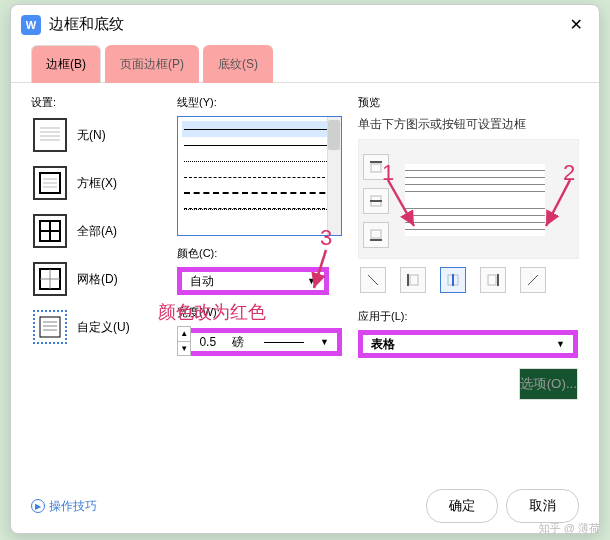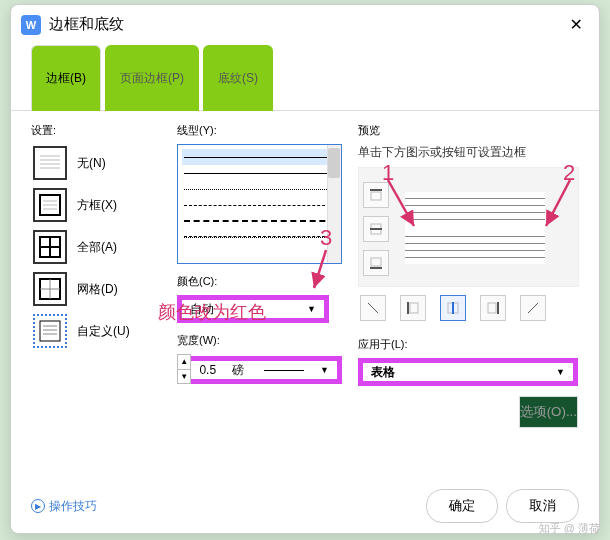--- a/index.html
+++ b/index.html
@@ -3,28 +3,28 @@
   <meta charset="utf-8">
   <style>
     * { box-sizing: border-box; margin: 0; padding: 0; }
     body { font-family: "Microsoft YaHei", sans-serif; font-size: 12px; background: #d4e8d4; width: 610px; height: 540px; overflow: hidden; position: relative; }
     .dialog { position: absolute; left: 10px; top: 4px; width: 590px; height: 530px; background: #fff; border: 1px solid #ccc; border-radius: 8px; box-shadow: 0 4px 16px rgba(0,0,0,.15); }
     .titlebar { display: flex; align-items: center; padding: 8px 10px; }
     .app-icon { width: 20px; height: 20px; background: #4a8ef5; border-radius: 4px; color: #fff; display: flex; align-items: center; justify-content: center; font-weight: bold; font-size: 11px; margin-right: 8px; }
     .title { flex: 1; font-size: 15px; }
     .close { font-size: 16px; cursor: pointer; padding: 2px 6px; }
     .tabs { display: flex; padding: 0 20px; border-bottom: 1px solid #ddd; gap: 4px; }
-    .tab { padding: 24px 14px; border: 1px solid transparent; border-bottom: none; border-radius: 6px 6px 0 0; cursor: pointer; position: relative; top: 1px; background: #84cc16; color: #555; }
+    .tab { padding: 10px 14px; border: 1px solid transparent; border-bottom: none; border-radius: 6px 6px 0 0; cursor: pointer; position: relative; top: 1px; background: #fca5a5; color: #555; }
     .tab.active { border-color: #ddd; font-weight: 500; color: #000; }
     .content { display: flex; padding: 12px 20px 0 20px; gap: 16px; }
     .col-left { width: 130px; }
     .col-mid { width: 165px; }
     .col-right { flex: 1; }
     .section-label { font-size: 11px; margin-bottom: 6px; display: block; }
-    .setting-list { display: flex; flex-direction: column; gap: 4px; }
+    .setting-list { display: flex; flex-direction: column; gap: 10px; }
     .setting-item { display: flex; align-items: center; gap: 10px; cursor: pointer; padding: 2px; }
     .setting-icon { width: 34px; height: 34px; border: 2px solid #333; background: #fff; display: flex; align-items: center; justify-content: center; }
     .setting-icon.selected { border: 2px dotted #3b7dd8; }
     .setting-icon svg { width: 26px; height: 26px; }
     .linetype-box { border: 1px solid #3b7dd8; height: 120px; padding: 4px; overflow-y: auto; position: relative; }
     .linetype-item { height: 16px; display: flex; align-items: center; padding: 0 2px; }
     .linetype-item.sel { background: #d6e9ff; }
     .lt { width: 100%; height: 0; }
     .scrollbar { position: absolute; right: 0; top: 0; width: 14px; height: 100%; background: #f0f0f0; border-left: 1px solid #ddd; }
     .scrollthumb { position: absolute; right: 1px; top: 3px; width: 12px; height: 30px; background: #cfcfcf; border-radius: 2px; }

